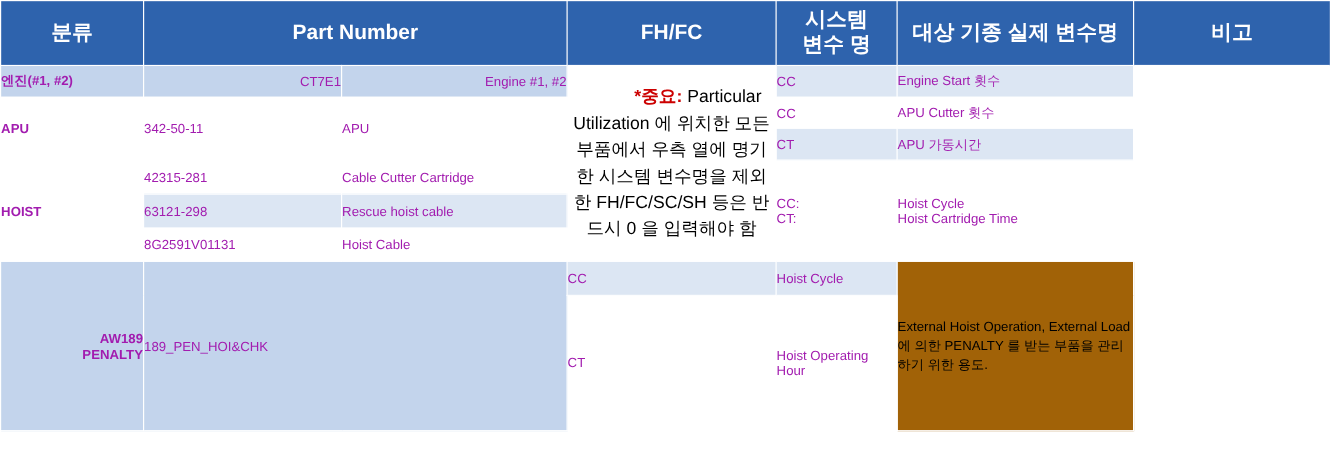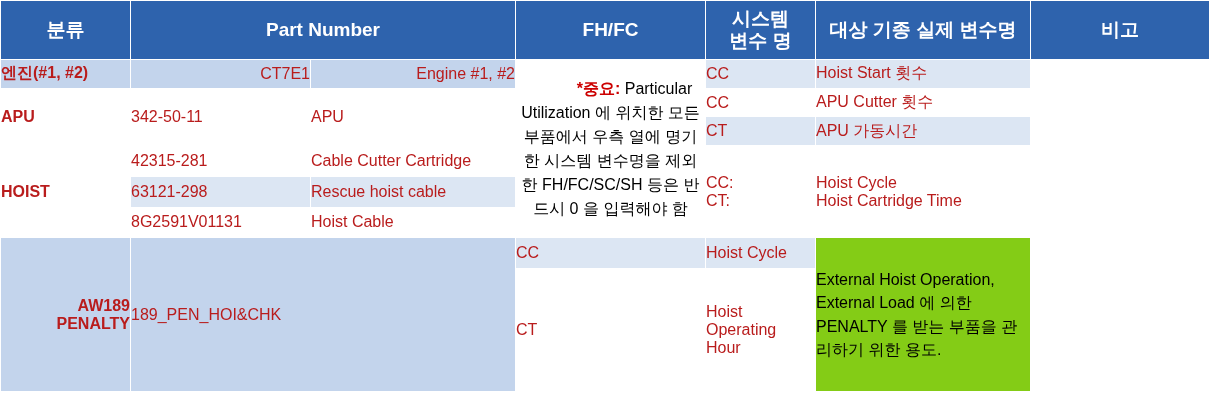--- a/index.html
+++ b/index.html
@@ -27,22 +27,22 @@
   .hdr {
     background: #2e63ad;
     color: #ffffff;
     font-weight: bold;
     font-size: 19px;
     text-align: center;
     height: 58px;
     line-height: 1.15;
   }
   .cell {
-    font-size: 16px;
-    color: #b91c1c;
+    font-size: 12px;
+    color: #a21caf;
     padding: 3px 8px;
   }
   .c-center { text-align: right; }
   .c-left { text-align: left; }
   .bold { font-weight: bold; }
   .bg-blue { background: #c3d4ec; }
   .bg-white { background: #ffffff; }
   .bg-lightblue { background: #dce6f3; }
   .note {
     background: #ffffff;
@@ -51,26 +51,26 @@
     line-height: 1.5;
     padding: 4px 10px;
     color: #000000;
   }
   .note .imp {
     color: #cc0000;
     font-weight: bold;
     margin-left: 48px;
   }
   .remark {
-    font-size: 16px;
+    font-size: 12px;
     line-height: 1.45;
     padding: 6px 8px;
     text-align: left;
     color: #000000;
-    background: #84cc16;
+    background: #a16207;
   }
   .stack-line { display: block; }
 </style>
 </head>
 <body>
 
 <table class="sheet">
   <colgroup>
     <col style="width:130px">
     <col style="width:180px">
@@ -96,21 +96,21 @@
   <tbody>
 
     <tr style="height:28px">
       <td class="cell c-left bold bg-blue">엔진(#1, #2)</td>
       <td class="cell c-center bg-blue">CT7E1</td>
       <td class="cell c-center bg-blue">Engine #1, #2</td>
       <td class="note" rowspan="6">
         <span class="imp">*중요:</span><span> Particular Utilization 에 위치한 모든 부품에서 우측 열에 명기한 시스템 변수명을 제외한 FH/FC/SC/SH 등은 반드시 0 을 입력해야 함</span>
       </td>
       <td class="cell c-left bg-lightblue">CC</td>
-      <td class="cell c-left bg-lightblue">Hoist Start 횟수</td>
+      <td class="cell c-left bg-lightblue">Engine Start 횟수</td>
       <td class="cell bg-white"></td>
     </tr>
 
     <tr style="height:28px">
       <td class="cell c-left bold bg-white" rowspan="2">APU</td>
       <td class="cell c-left bg-white" rowspan="2">342-50-11</td>
       <td class="cell c-left bg-white" rowspan="2">APU</td>
       <td class="cell c-left bg-white">CC</td>
       <td class="cell c-left bg-white">APU Cutter 횟수</td>
       <td class="cell bg-white"></td>

